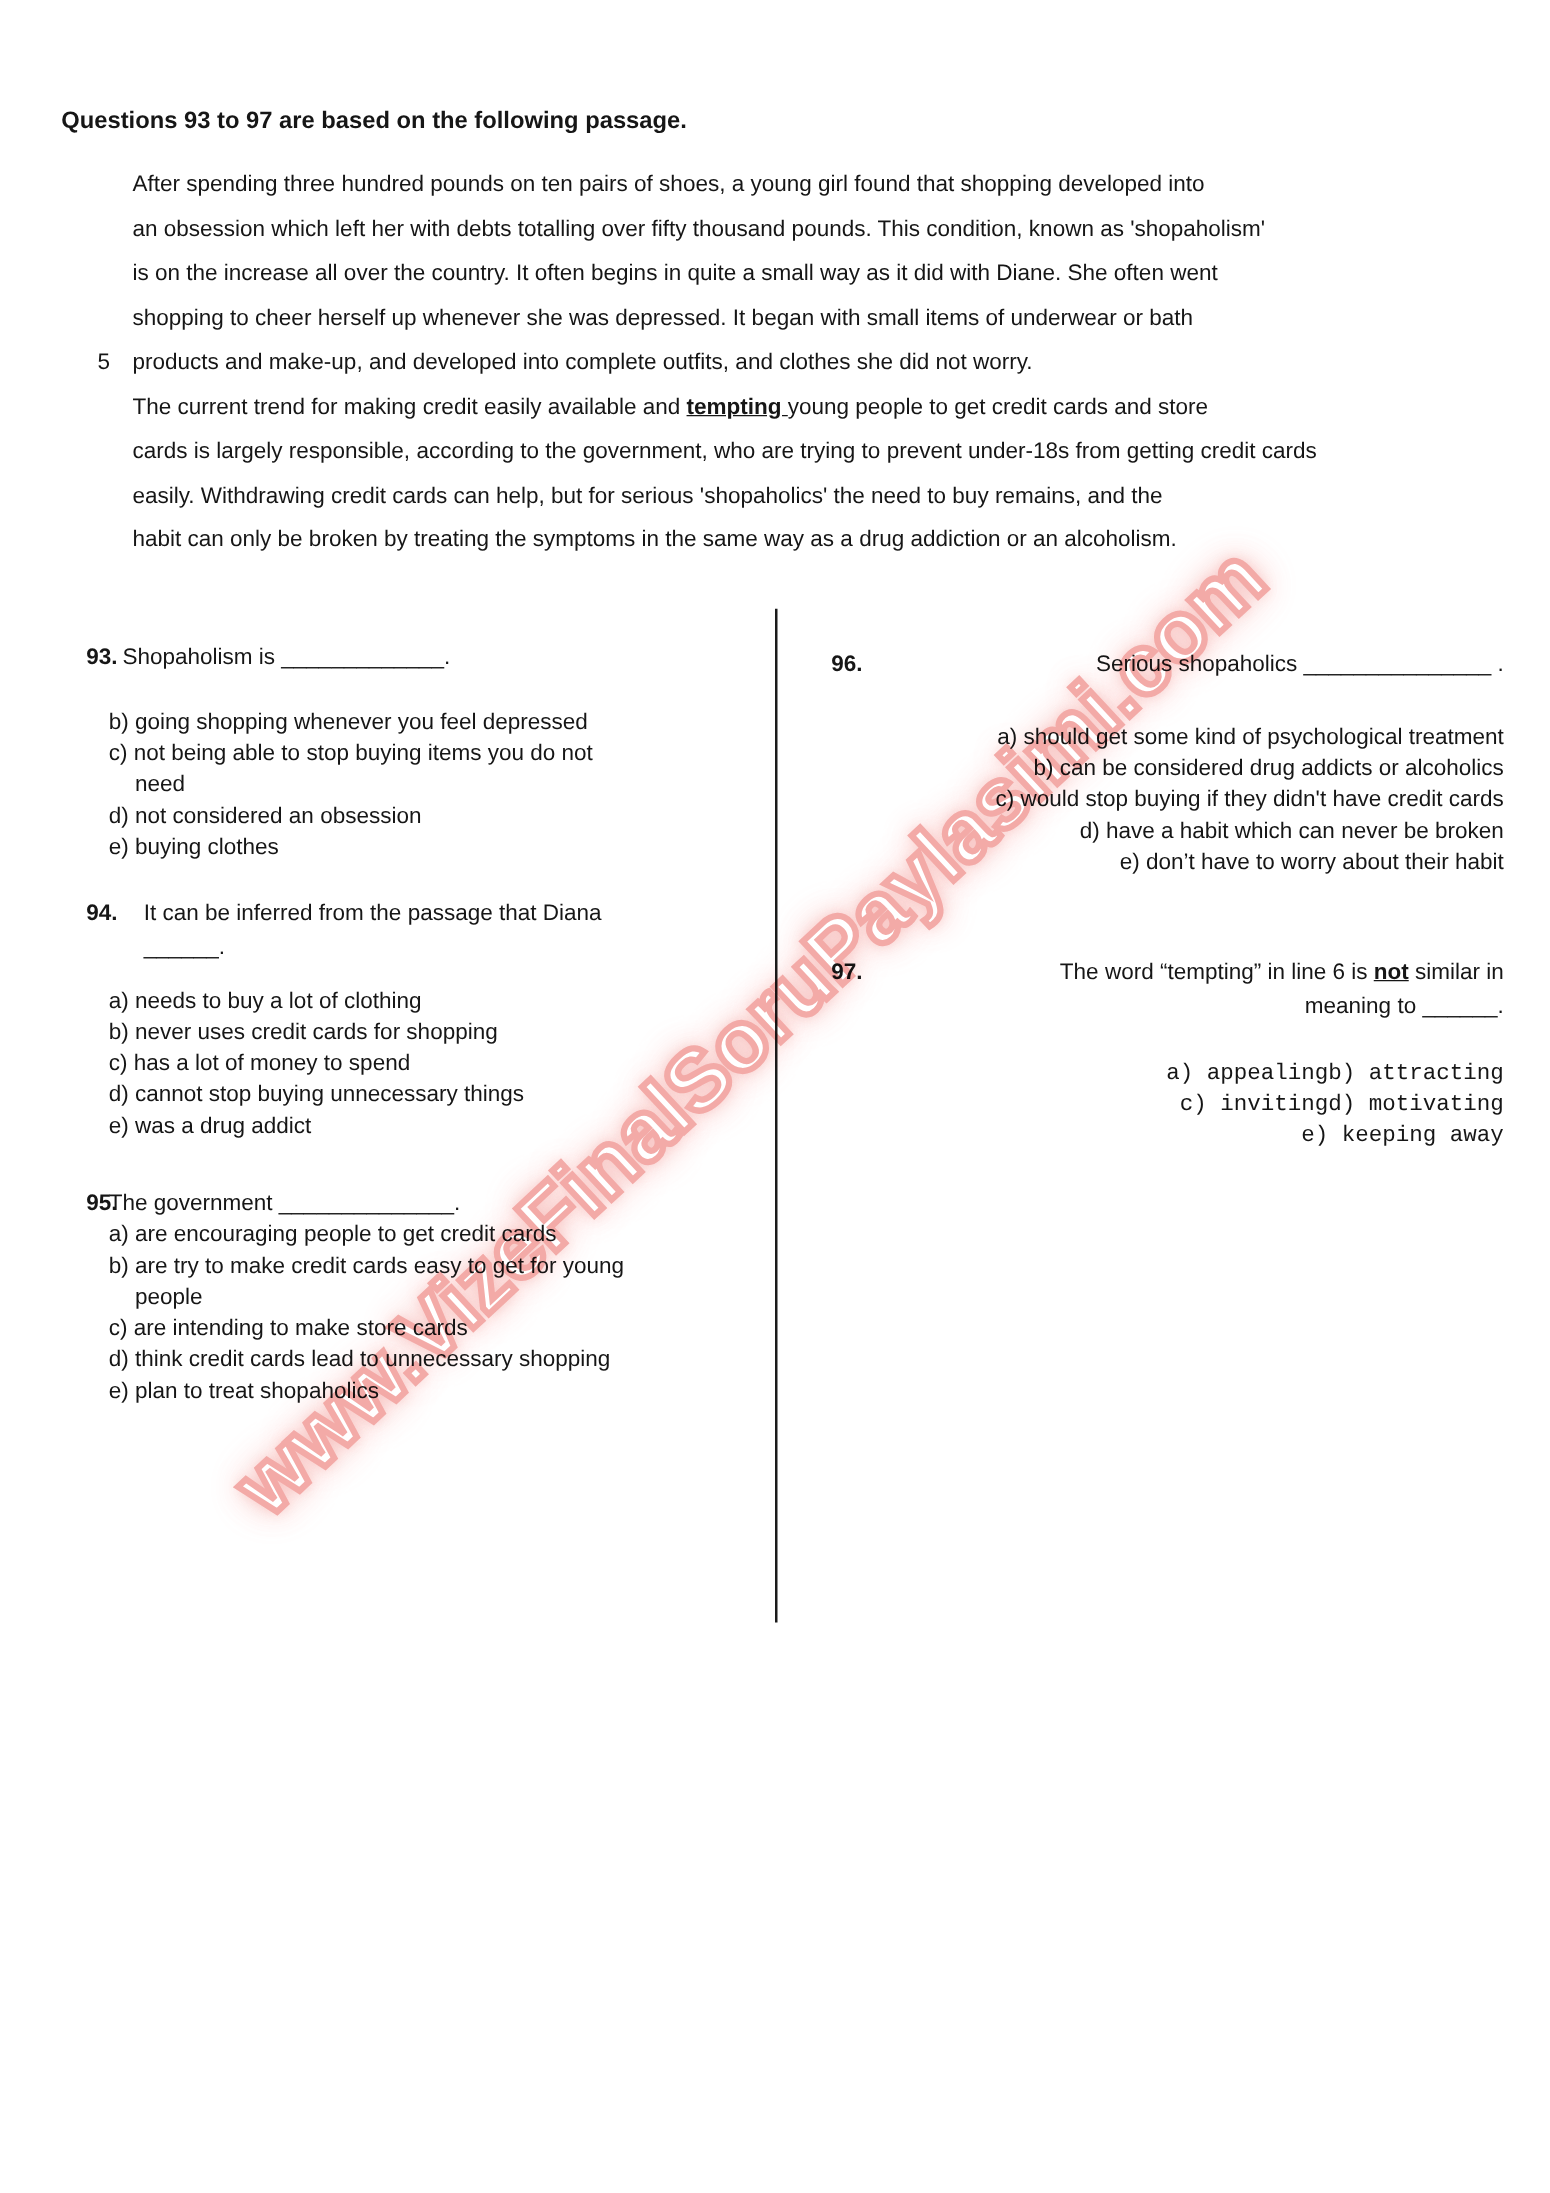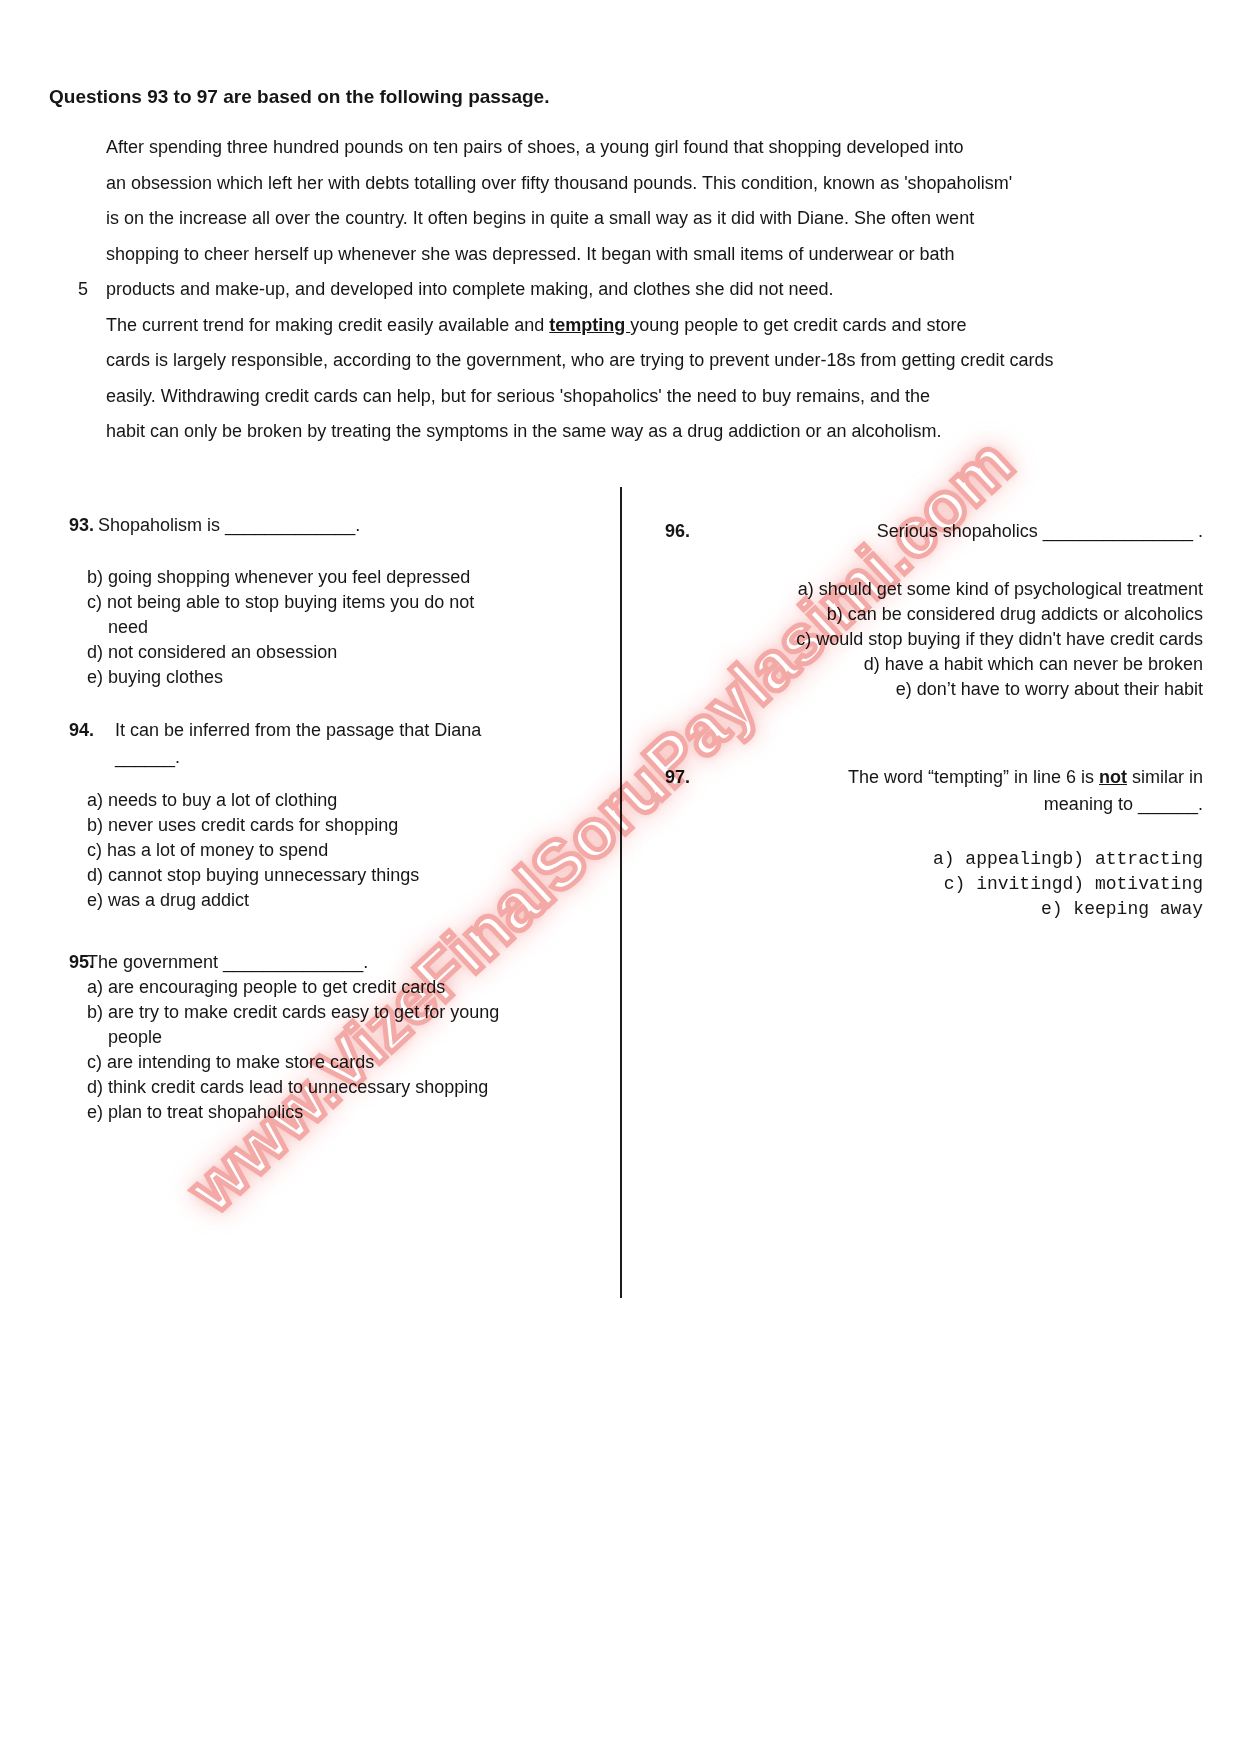--- a/index.html
+++ b/index.html
@@ -99,21 +99,21 @@
 <div class="page">
 
   <div class="instruction">Questions 93 to 97 are based on the following passage.</div>
 
   <div class="passage">
     <div class="margin-num">5</div>
     <div class="passage-line">After spending three hundred pounds on ten pairs of shoes, a young girl found that shopping developed into</div>
     <div class="passage-line">an obsession which left her with debts totalling over fifty thousand pounds. This condition, known as 'shopaholism'</div>
     <div class="passage-line">is on the increase all over the country. It often begins in quite a small way as it did with Diane. She often went</div>
     <div class="passage-line">shopping to cheer herself up whenever she was depressed. It began with small items of underwear or bath</div>
-    <div class="passage-line">products and make-up, and developed into complete making, and clothes she did not need.</div>
+    <div class="passage-line">products and make-up, and developed into complete outfits, and clothes she did not worry.</div>
     <div class="passage-line"><span>The current trend for making credit easily available and </span><span class="kw-underline">tempting </span><span>young people to get credit cards and store</span></div>
     <div class="passage-line">cards is largely responsible, according to the government, who are trying to prevent under-18s from getting credit cards</div>
     <div class="passage-line">easily. Withdrawing credit cards can help, but for serious 'shopaholics' the need to buy remains, and the</div>
     <div class="passage-line">habit can only be broken by treating the symptoms in the same way as a drug addiction or  an alcoholism.</div>
   </div>
 
   <div class="divider"></div>
 
   <div class="col col-left">
 

